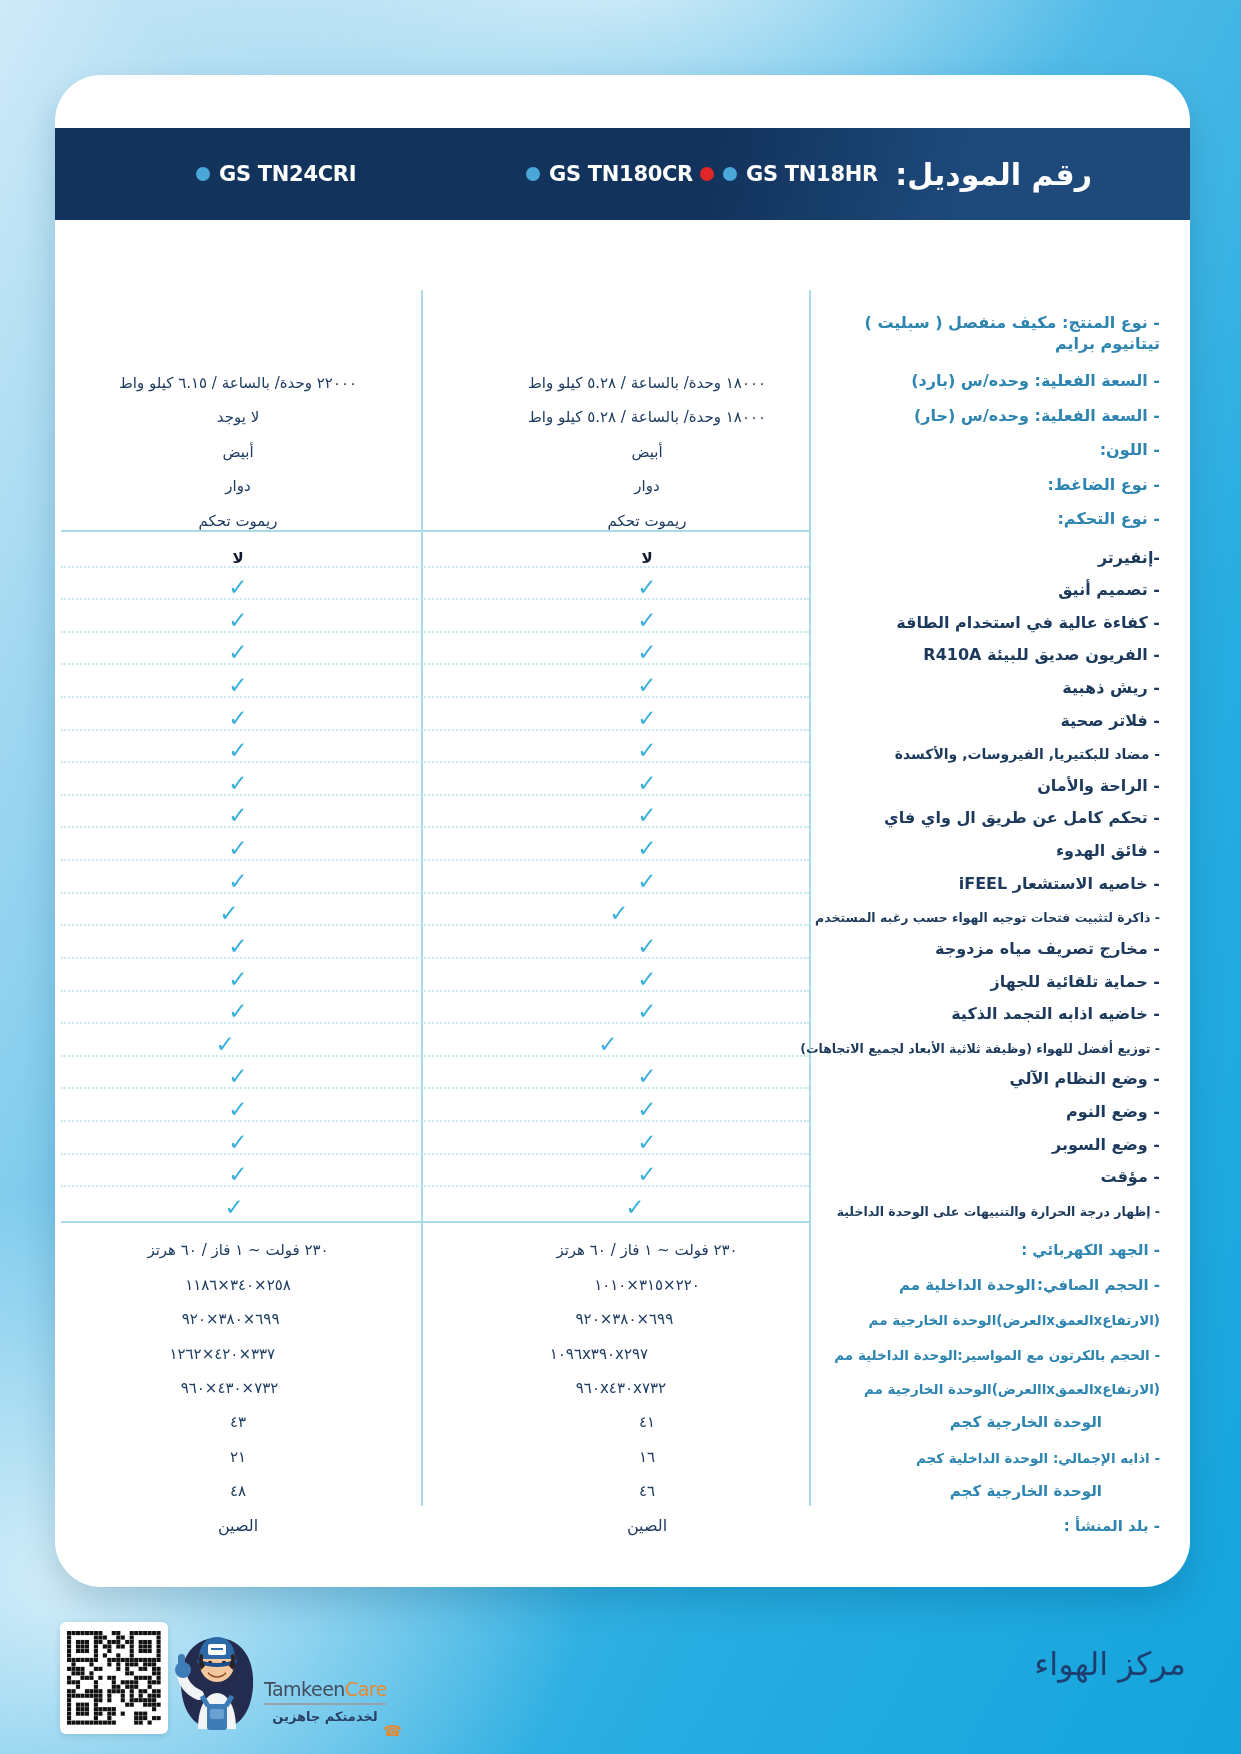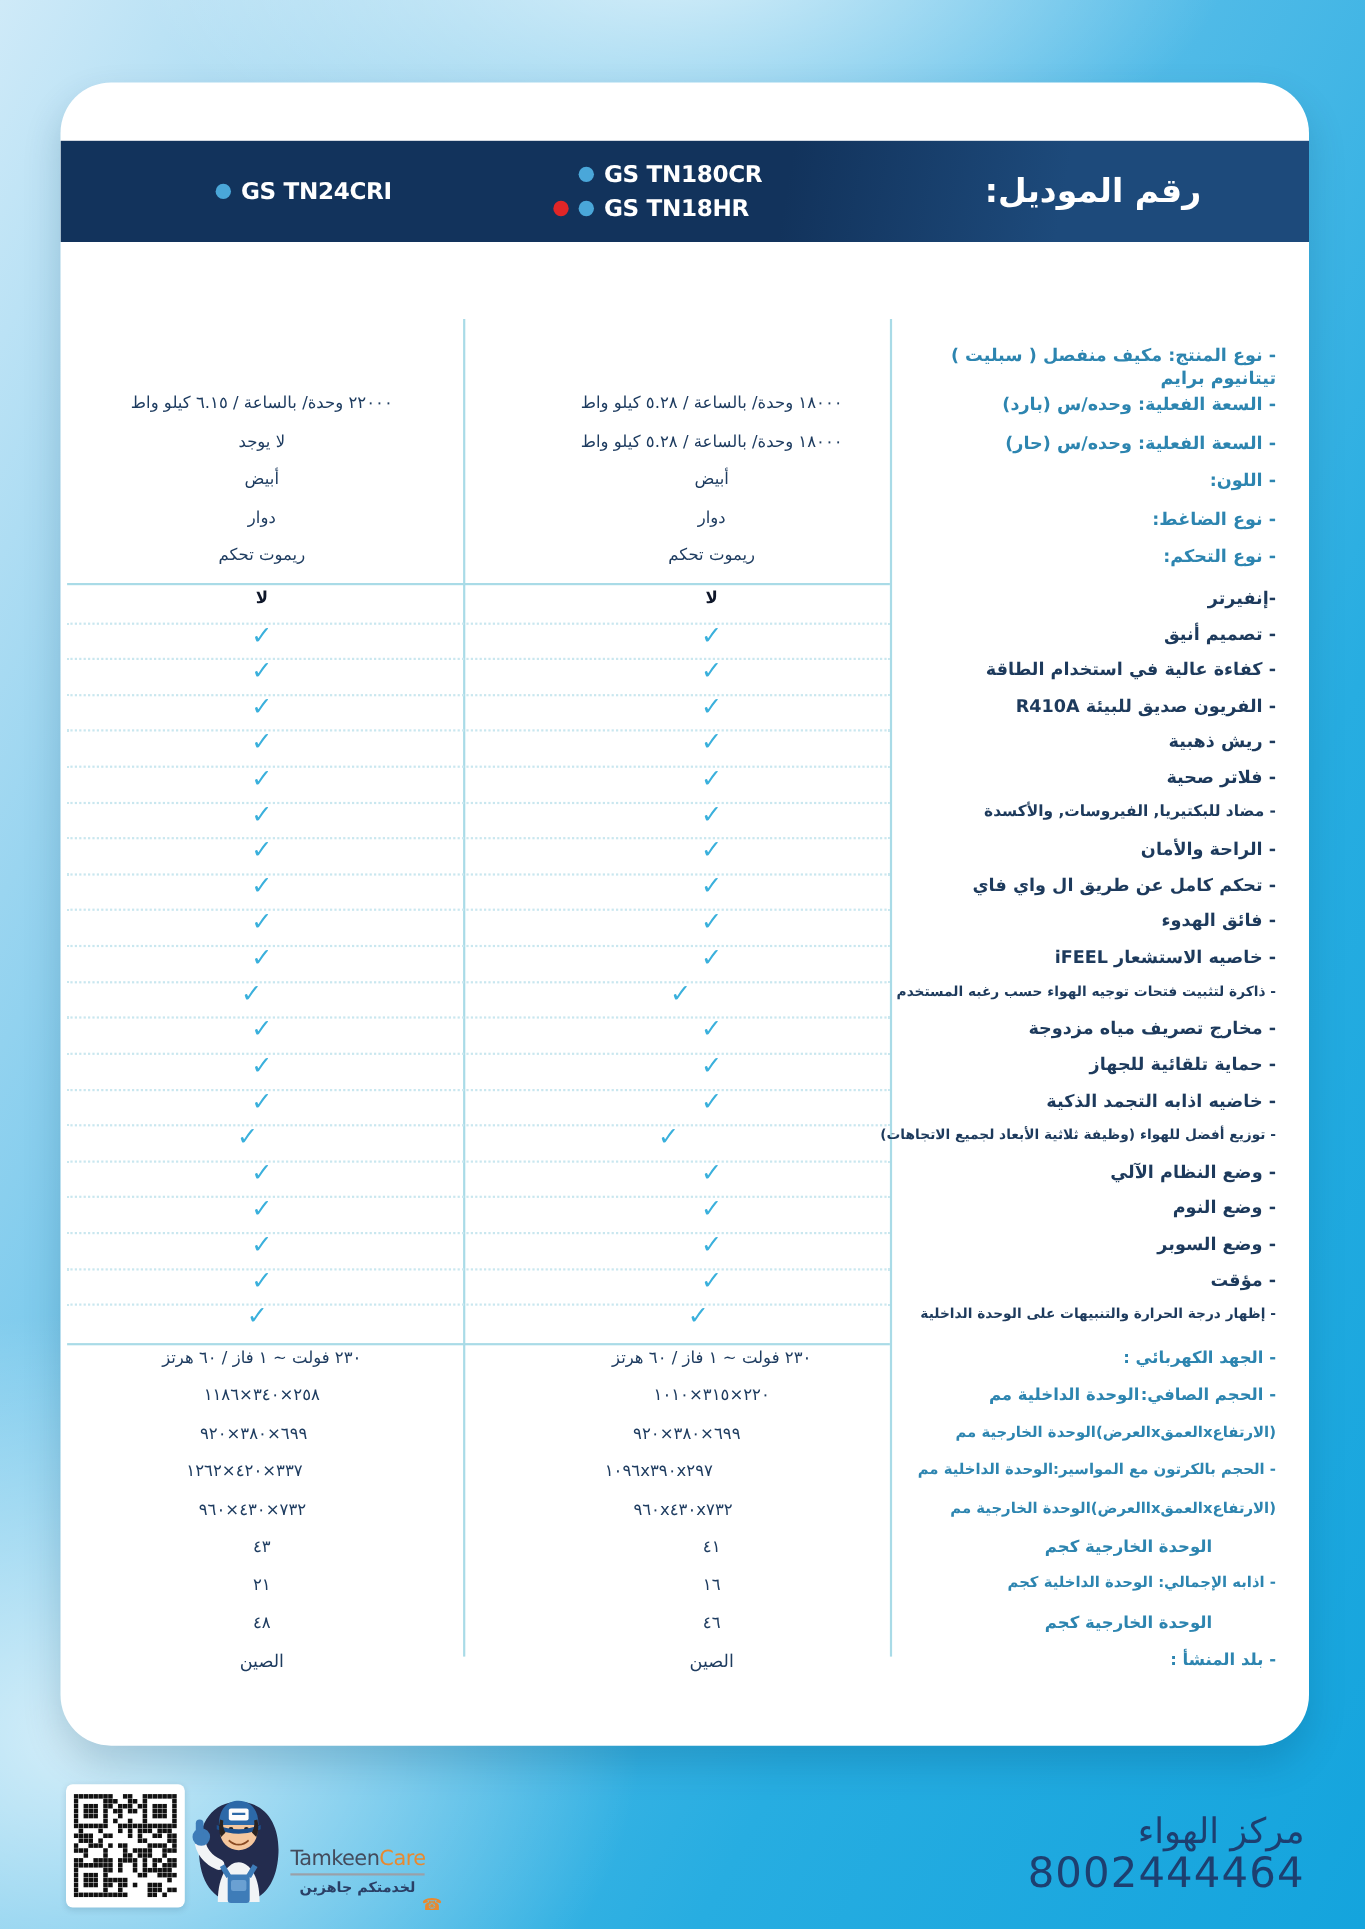--- a/index.html
+++ b/index.html
@@ -10,33 +10,33 @@
       radial-gradient(ellipse 900px 400px at 50% -2%, rgba(255,255,255,.65), rgba(255,255,255,0) 55%),
       linear-gradient(118deg,#cfeaf8 0%,#9ad5f0 20%,#55bce8 48%,#27ade1 72%,#14a4dd 100%);}
   .card{position:absolute;left:55px;top:75px;width:1135px;height:1512px;background:#ffffff;
     border-radius:46px;overflow:hidden;box-shadow:0 16px 34px rgba(0,60,95,.20);}
   
   .band{position:absolute;left:0;top:53px;width:100%;height:92px;
     background:linear-gradient(100deg,#12335c 0%,#12335c 58%,#1d4a7b 80%,#1d4a7b 100%);}
   .band-title{position:absolute;right:98px;top:50%;transform:translateY(-50%);
     color:#fff;font-size:30px;font-weight:bold;direction:rtl;}
   .model-row{display:flex;align-items:center;gap:9px;color:#fff;font-size:21px;font-weight:bold;letter-spacing:-.3px;}
-  .model-stack{position:absolute;left:448px;top:50%;transform:translateY(-50%);display:flex;flex-direction:column;gap:7px;}
+  .model-stack{position:absolute;left:448px;top:50%;transform:translateY(-50%);display:flex;flex-direction:row;gap:7px;}
   .model-single{position:absolute;left:141px;top:50%;transform:translateY(-50%);}
   .dot{width:14px;height:14px;border-radius:50%;flex:0 0 auto;}
   .dot.blue{background:#4aa7d9}.dot.red{background:#e02627}.dot.ghost{visibility:hidden}
   
   .vline{position:absolute;top:215px;height:1216px;width:2px;background:#a9dbe7;}
   #vline1{left:366px}#vline2{left:754px}
   .hline{position:absolute;left:6px;width:748px;height:2px;background:#a9dbe7;}
   #hline1{top:455px}#hline2{top:1146px}
   #topRows{position:absolute;top:206px;left:0;right:0;}
   #featRows{position:absolute;top:459px;left:0;right:0;}
   #botRows{position:absolute;top:1150px;left:0;right:0;}
-  .trow,.frow,.brow{display:flex;align-items:flex-start;position:relative;}
+  .trow,.frow,.brow{display:flex;align-items:flex-end;position:relative;}
   .trow{height:34.6px}.trow.trow0{height:76px}
   .frow{height:32.62px}.brow{height:34.4px}
   .cl{width:366px;text-align:center;}
   .cm{width:388px;text-align:center;margin-left:32px;}
   .clab{flex:1;direction:rtl;text-align:right;padding-right:30px;padding-left:12px;}
   .val{font-size:15px;font-weight:normal;color:#1e3c60;}
   .country{font-size:16px;}
   .tlab{font-size:16px;font-weight:bold;color:#2d85b0;line-height:1.35;}
   .trow0 .clab{align-self:flex-end;padding-bottom:2px;}
   .flab{font-size:16px;font-weight:bold;color:#1d3a5c;white-space:nowrap;}
@@ -588,15 +588,14 @@
     <div class="brand">
       <span class="p1">Tamkeen</span><span class="p2">Care</span>
     </div>
     <div class="brandline"></div>
     <div class="tagline">لخدمتكم جاهزين</div>
     <div class="phone-glyph">☎</div>
   </div>
 
   <div class="svc">
     <div class="svc-l1">مركز الهواء</div>
-    <div class="svc-l2">8002444464</div>
   </div>
 </div>
 
 </body></html>

